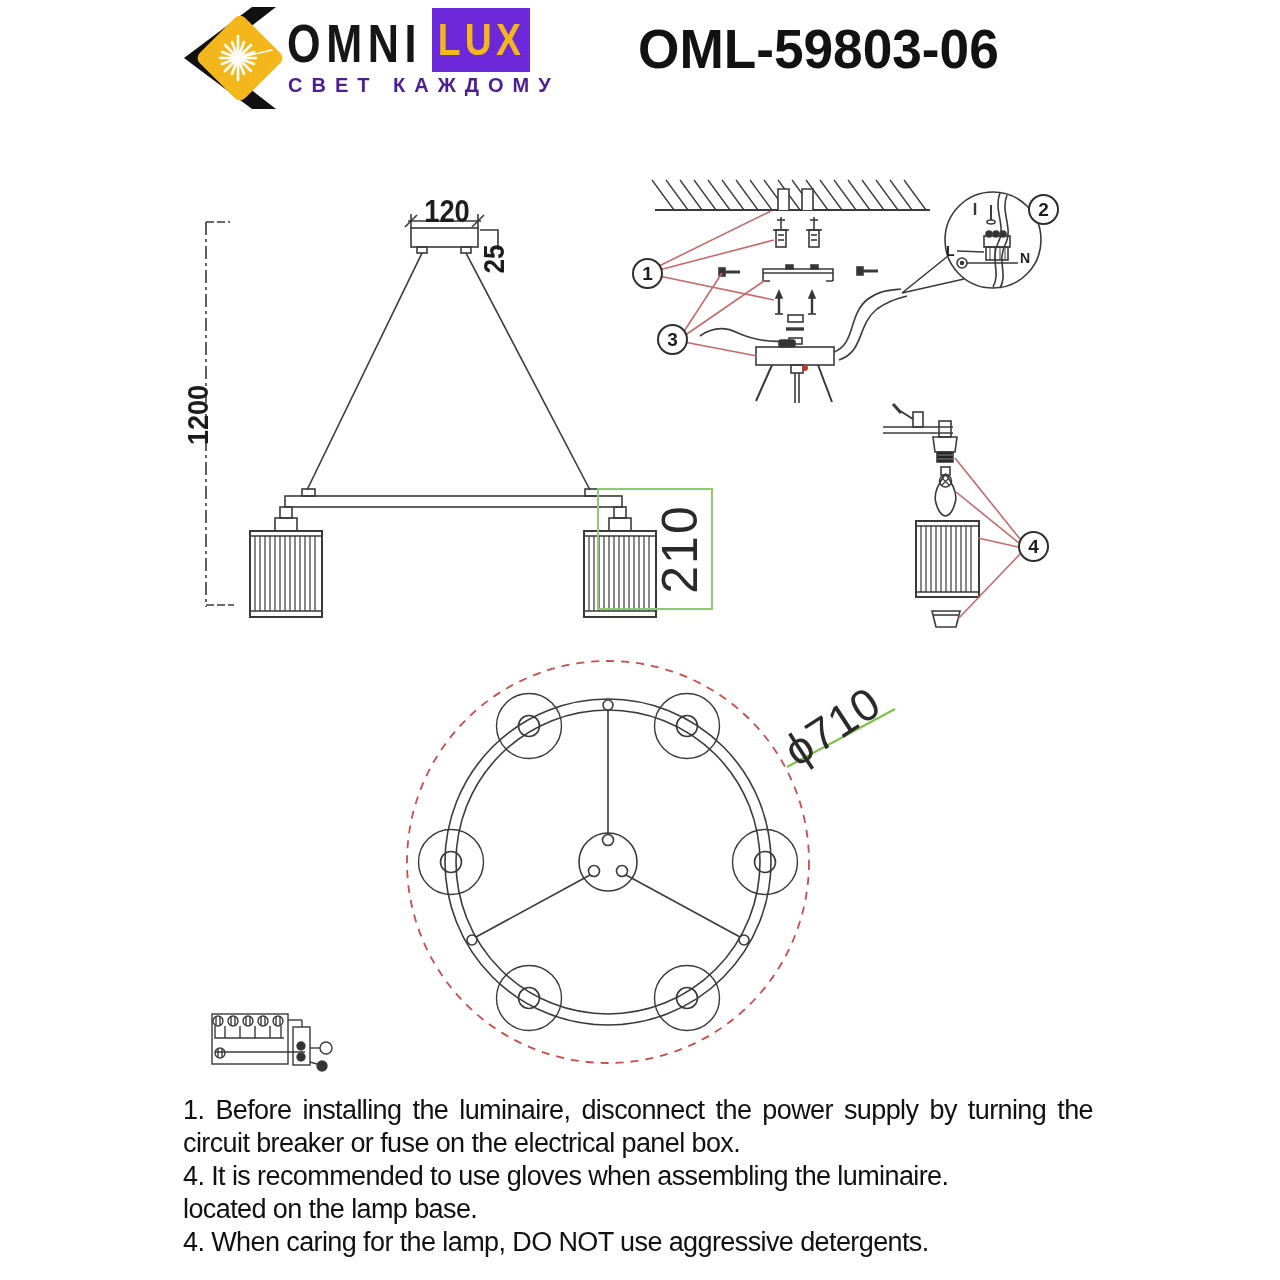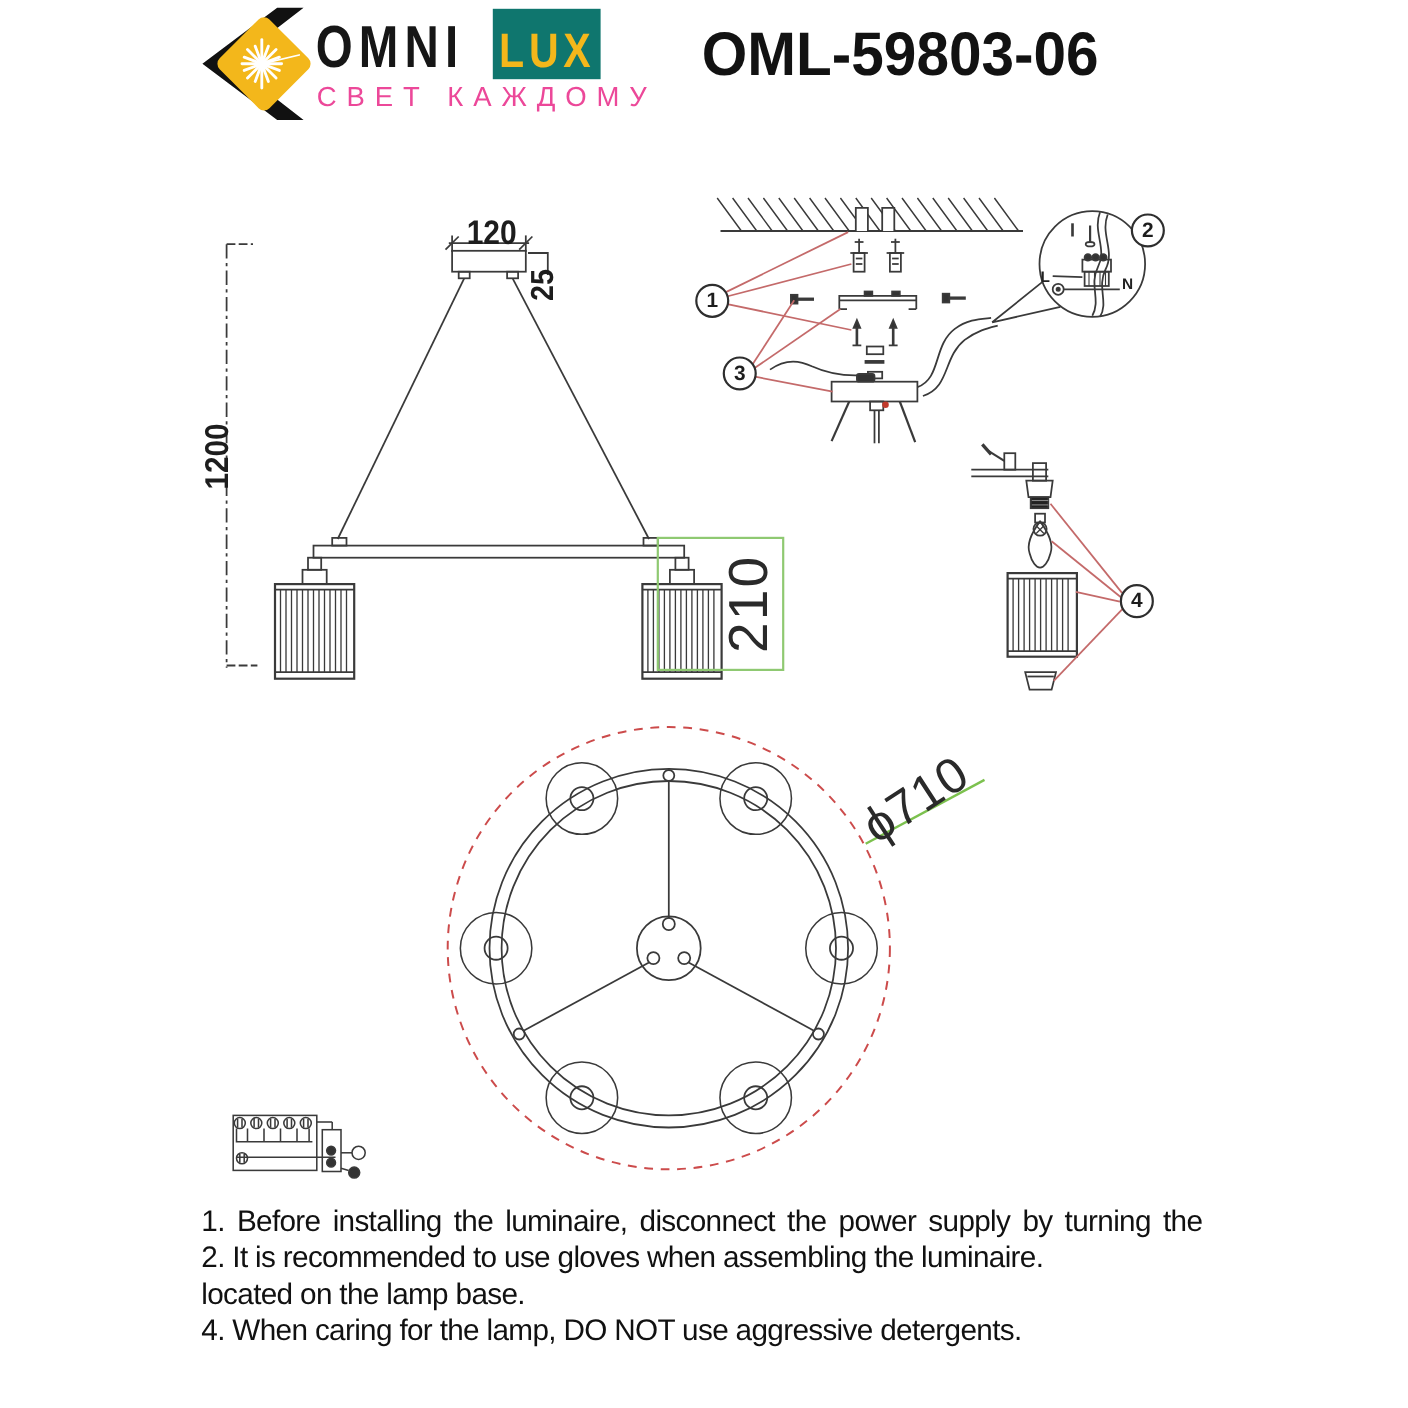--- a/index.html
+++ b/index.html
@@ -2,26 +2,26 @@
 <html><head>
 <meta charset="utf-8">
 <style>
   html,body{margin:0;padding:0;background:#ffffff;}
   .page{position:relative;width:1176px;height:1280px;background:#fff;overflow:hidden;
         font-family:"Liberation Sans","DejaVu Sans",sans-serif;color:#1b1b1b;}
   .abs{position:absolute;}
   
   .brand-omni{left:287px;top:12px;font-size:54px;font-weight:700;letter-spacing:7px;color:#161616;
               transform:scaleX(.80);transform-origin:left top;white-space:nowrap;}
-  .brand-lux-box{left:448px;top:8px;width:98px;height:64px;background:#0f766e;display:flex;
-                 align-items:flex-end;justify-content:center;}
+  .brand-lux-box{left:432px;top:8px;width:98px;height:64px;background:#6d28d9;display:flex;
+                 align-items:center;justify-content:center;}
   .brand-lux{font-size:44px;font-weight:700;letter-spacing:5px;color:#F3B71B;
              transform:scaleX(.85);white-space:nowrap;}
-  .brand-tagline{left:288px;top:74px;font-size:25px;font-weight:400;letter-spacing:9px;
-                 color:#ec4899;white-space:nowrap;}
+  .brand-tagline{left:288px;top:74px;font-size:20px;font-weight:700;letter-spacing:9px;
+                 color:#4c1d95;white-space:nowrap;}
   .model{left:638px;top:16px;font-size:56px;font-weight:700;color:#121212;
          transform:scaleX(.95);transform-origin:left top;white-space:nowrap;}
   
   .dim{font-weight:700;color:#1d1d1d;text-align:center;white-space:nowrap;}
   .dim-120{left:407px;top:194px;width:80px;height:30px;font-size:31px;transform:scaleX(.88);}
   .dim-25{left:462px;top:245px;width:60px;height:28px;font-size:29px;transform:rotate(-90deg) scaleX(.9);}
   .dim-1200{left:151px;top:400px;width:90px;height:30px;font-size:30px;transform:rotate(-90deg) scaleX(.9);}
   .dim-210{left:618px;top:522px;width:120px;height:54px;font-size:50px;font-weight:400;
            letter-spacing:2px;color:#2a2a2a;transform:rotate(-90deg);text-align:center;}
   .dim-d710{left:757px;top:701px;width:150px;height:50px;font-size:45px;font-weight:400;
@@ -297,18 +297,19 @@
   <div class="abs callout c1">1</div>
   <div class="abs callout c2">2</div>
   <div class="abs callout c3">3</div>
   <div class="abs callout c4">4</div>
 
   <div class="abs wlbl wl">L</div>
   <div class="abs wlbl wn">N</div>
 
   <div class="abs instructions">
     <div class="iline just">1. Before installing the luminaire, disconnect the power supply by turning the</div>
-    <div class="iline">2. It is recommended to use gloves when assembling the luminaire.</div>
+    <div class="iline">circuit breaker or fuse on the electrical panel box.</div>
+    <div class="iline">4. It is recommended to use gloves when assembling the luminaire.</div>
     <div class="iline">located on the lamp base.</div>
     <div class="iline">4. When caring for the lamp, DO NOT use aggressive detergents.</div>
   </div>
 
 </div>
 
 </body></html>

